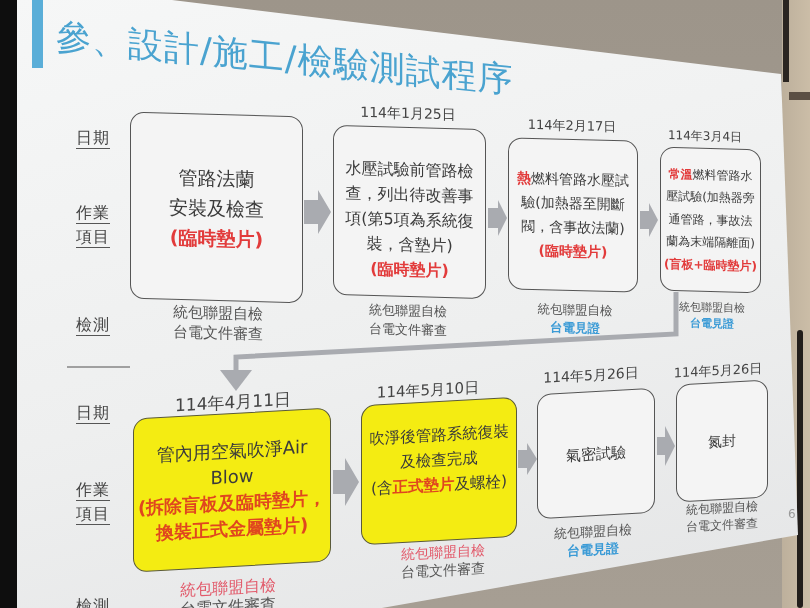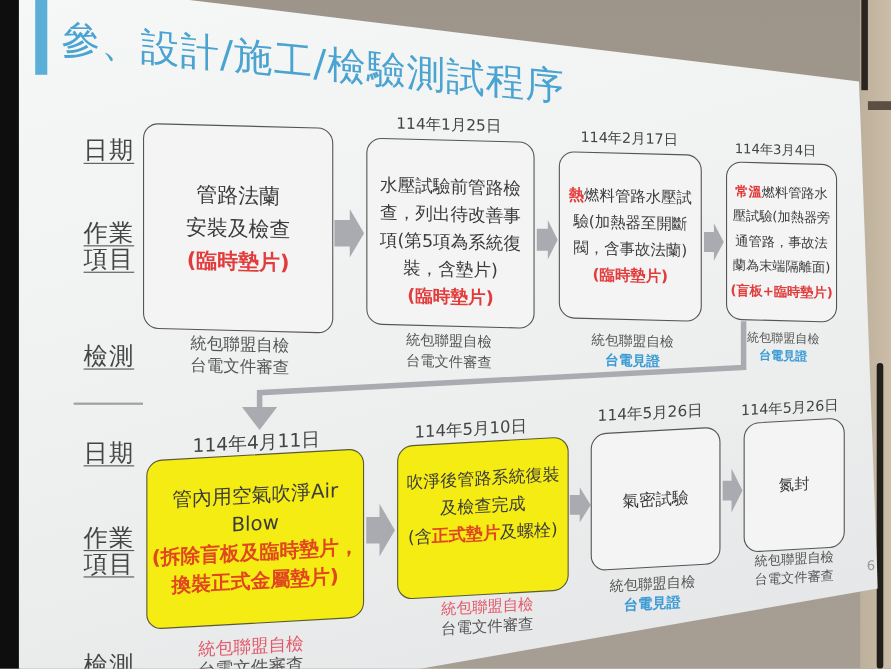--- a/index.html
+++ b/index.html
@@ -22,21 +22,21 @@
     background: linear-gradient(165deg, #f6f7f7 0%, #eeefef 55%, #e4e5e6 100%);
   }
 
   .title-bar { position: absolute; left: 32px; top: 0; width: 11px; height: 68px; background: #5aaed8; }
   .title {
     position: absolute; left: 56px; top: 14px; font-size: 35px; line-height: 44px;
     color: #4aa3d0; letter-spacing: 1px; white-space: nowrap;
     transform: skewY(5.5deg); transform-origin: left center;
   }
 
-  .row-label { position: absolute; left: 76px; font-size: 22px; line-height: 20px; color: #454545; letter-spacing: 1px; }
+  .row-label { position: absolute; left: 76px; font-size: 16px; line-height: 20px; color: #454545; letter-spacing: 1px; }
   .row-label span { display: block; width: max-content; border-bottom: 1.5px solid #555; margin-bottom: 3px; }
   .divider { position: absolute; left: 67px; top: 366px; width: 63px; height: 2px; background: #a0a0a0; }
 
   .box {
     position: absolute; box-sizing: border-box; border: 1.6px solid #555; border-radius: 14px;
     background: #f4f4f4; display: flex; flex-direction: column; align-items: center; justify-content: center;
     color: #3b3b3b; white-space: nowrap; text-align: center;
   }
   .box.yellow { background: #f4ec12; border-color: #5a5a3a; }
   .box .line { display: block; }

